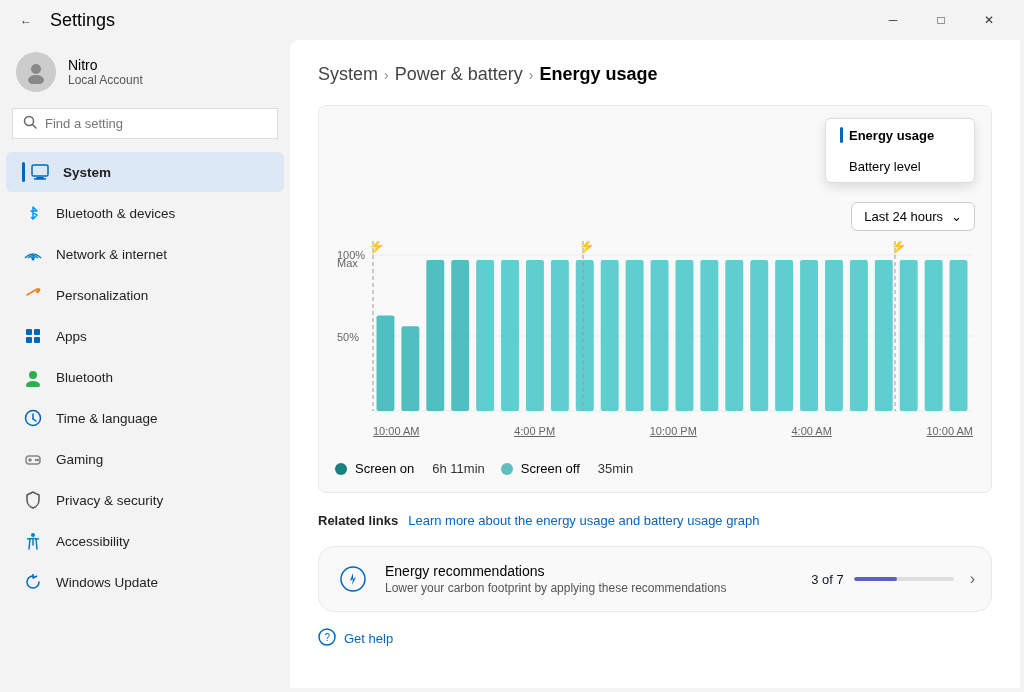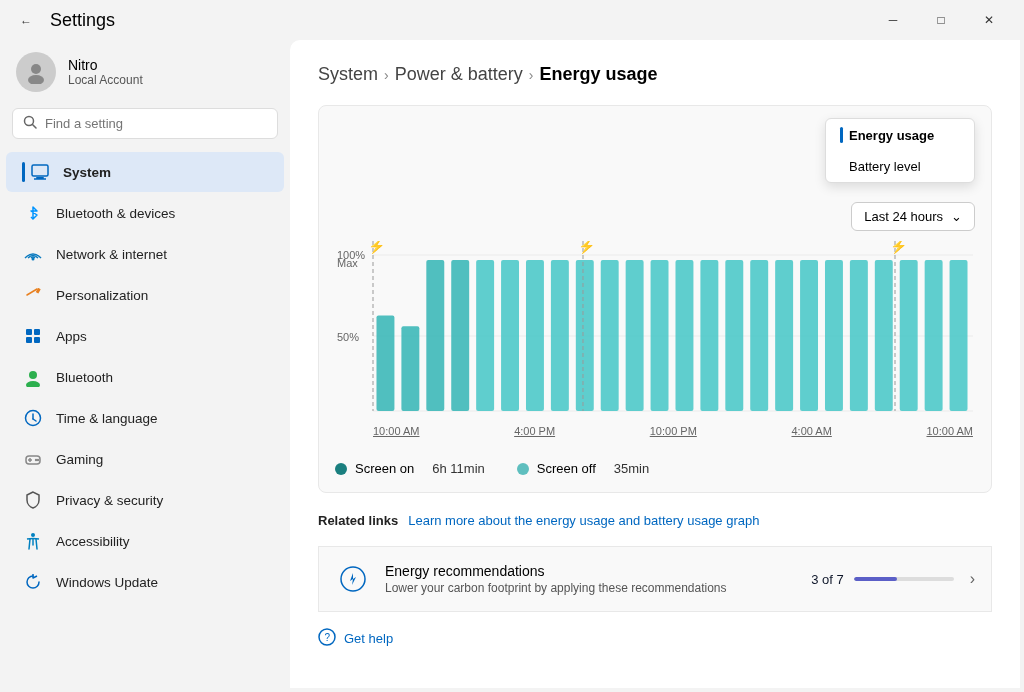--- a/index.html
+++ b/index.html
@@ -87,21 +87,21 @@
     .user-info-sub {
       font-size: 12px;
       color: #555;
     }
     .search-box {
       margin: 4px 12px 12px 12px;
       display: flex;
       align-items: center;
       background: #fff;
       border: 1px solid #ddd;
-      border-radius: 6px;
+      border-radius: 0;
       padding: 6px 10px;
       gap: 8px;
     }
     .search-input {
       border: none;
       outline: none;
       background: transparent;
       font-size: 13px;
       flex: 1;
       color: #333;
@@ -231,21 +231,21 @@
     .chart-labels {
       display: flex;
       justify-content: space-between;
       padding: 4px 2px 0 38px;
       font-size: 11px;
       color: #666;
       text-decoration: underline;
     }
     .chart-legend {
       display: flex;
-      gap: 32px;
+      gap: 16px;
       margin-top: 14px;
       padding-top: 10px;
     }
     .legend-item {
       display: flex;
       align-items: center;
       gap: 8px;
       font-size: 13px;
     }
     .legend-dot {
@@ -270,21 +270,21 @@
     }
     .related-links-label { font-weight: 600; color: #222; }
     .related-links-link { color: #0067c0; text-decoration: none; }
 
     
     .rec-card {
       display: flex;
       align-items: center;
       background: #f9f9f9;
       border: 1px solid #e8e8e8;
-      border-radius: 0;
+      border-radius: 16px;
       padding: 14px 16px;
       cursor: pointer;
       margin-bottom: 16px;
     }
     .rec-icon {
       width: 36px;
       height: 36px;
       margin-right: 14px;
       display: flex;
       align-items: center;

